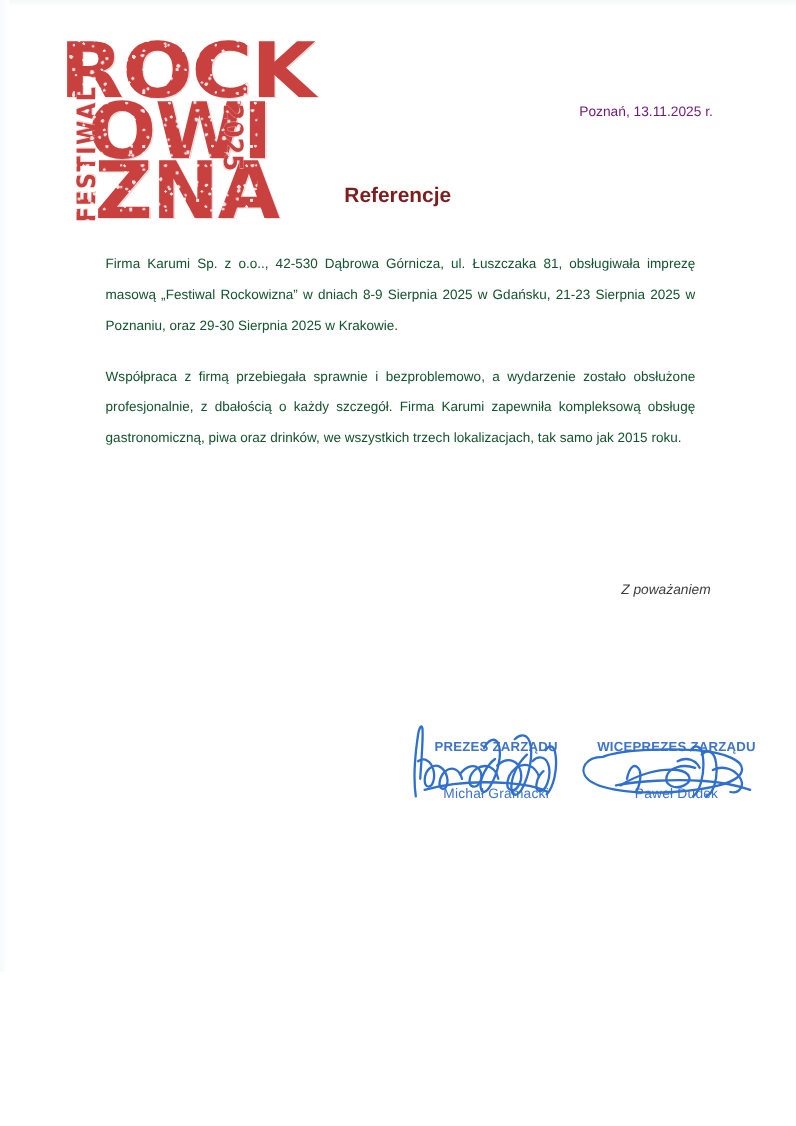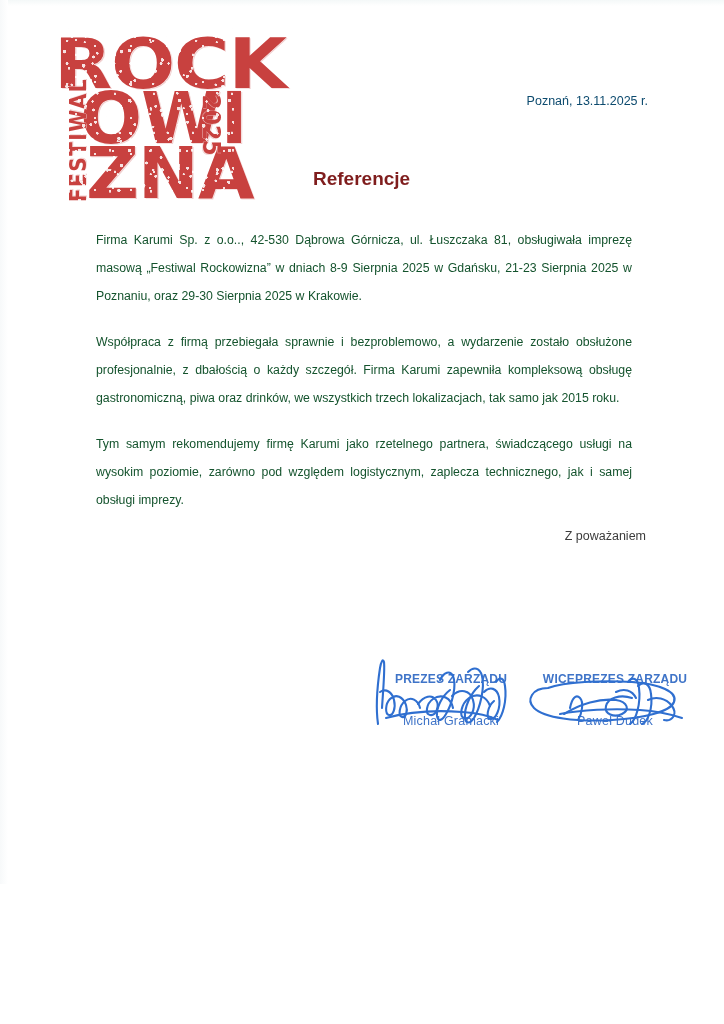--- a/index.html
+++ b/index.html
@@ -126,21 +126,21 @@
                      55px 55px, 40px 40px, 47px 47px, 60px 60px, 39px 39px,
                      44px 44px, 53px 53px, 33px 33px, 48px 48px, 36px 36px;
   }
 
   
   #date-line {
     position: absolute;
     right: 76px;
     top: 94px;
     font-size: 12.5px;
-    color: #0c4a6e;
+    color: #701a75;
     white-space: nowrap;
   }
 
   
   #doc-title {
     position: absolute;
     left: 313px;
     top: 168px;
     font-size: 19px;
     font-weight: bold;
@@ -165,20 +165,21 @@
   .para:last-child { margin-bottom: 0; }
 
   
   #closing {
     position: absolute;
     right: 78px;
     top: 529px;
     font-size: 12.5px;
     color: #3c3c3c;
     white-space: nowrap;
+    font-style: italic;
   }
 
   
   #company-stamp {
     position: absolute;
     left: 478px;
     top: 580px;
     width: 200px;
     text-align: center;
     color: #3b4fa4;
@@ -248,21 +249,20 @@
     <div id="logo-noise"></div>
   </div>
 
   <div id="date-line">Poznań, 13.11.2025 r.</div>
 
   <div id="doc-title">Referencje</div>
 
   <div id="body-block">
     <p class="para">Firma Karumi Sp. z o.o.., 42-530 Dąbrowa Górnicza, ul. Łuszczaka 81, obsługiwała imprezę masową „Festiwal Rockowizna” w dniach 8-9  Sierpnia 2025 w Gdańsku, 21-23 Sierpnia 2025 w Poznaniu, oraz 29-30 Sierpnia 2025 w Krakowie.</p>
     <p class="para">Współpraca z firmą przebiegała sprawnie i bezproblemowo, a wydarzenie zostało obsłużone profesjonalnie, z dbałością o każdy szczegół. Firma   Karumi zapewniła kompleksową obsługę gastronomiczną, piwa oraz drinków, we wszystkich trzech lokalizacjach, tak samo jak 2015 roku.</p>
-    <p class="para">Tym samym rekomendujemy firmę Karumi jako rzetelnego partnera, świadczącego usługi na wysokim poziomie, zarówno pod względem logistycznym, zaplecza technicznego, jak i samej obsługi imprezy.</p>
   </div>
 
   <div id="closing">Z poważanie­m</div>
 
 
   <div class="sig-block" id="sig-left">
     <div class="sig-stamp-role">PREZES ZARZĄDU</div>
     <div class="sig-stamp-name">Michał Gramacki</div>
     <svg class="sig-ink" viewBox="0 0 190 95">
       <g fill="none" stroke="#2f6fd0" stroke-width="2.1" stroke-linecap="round" stroke-linejoin="round">

